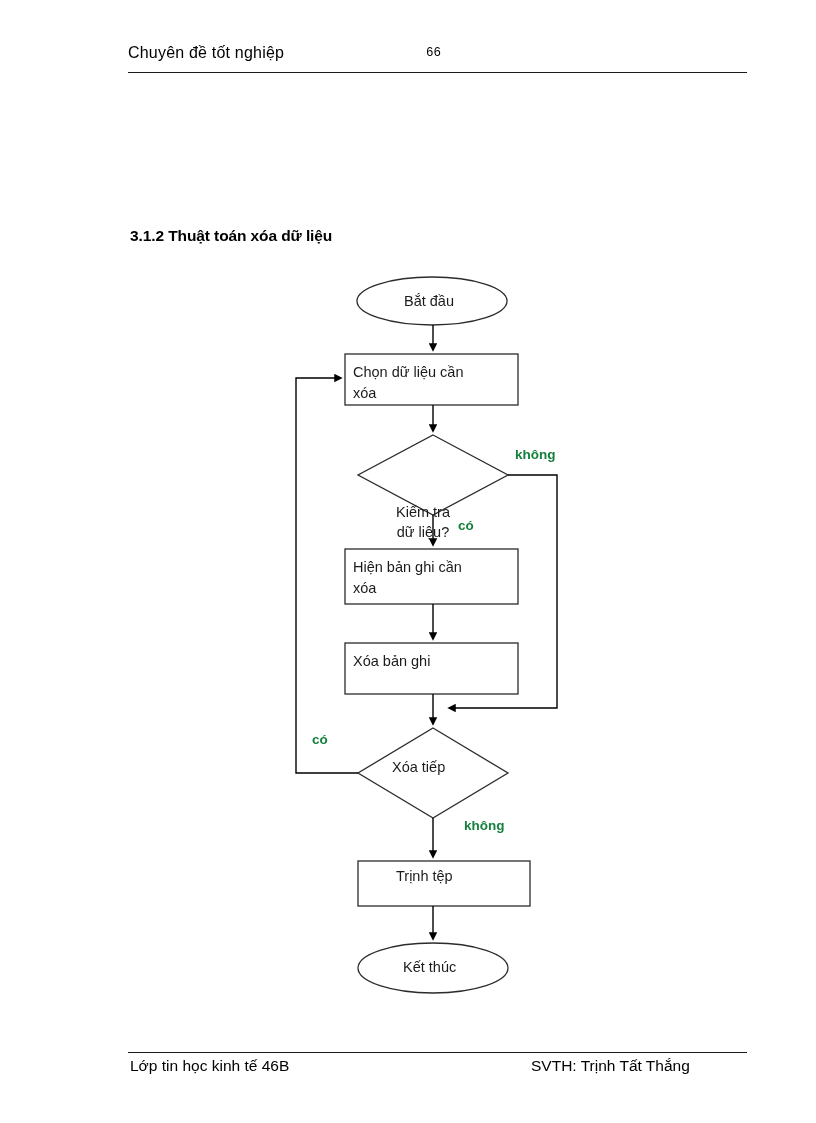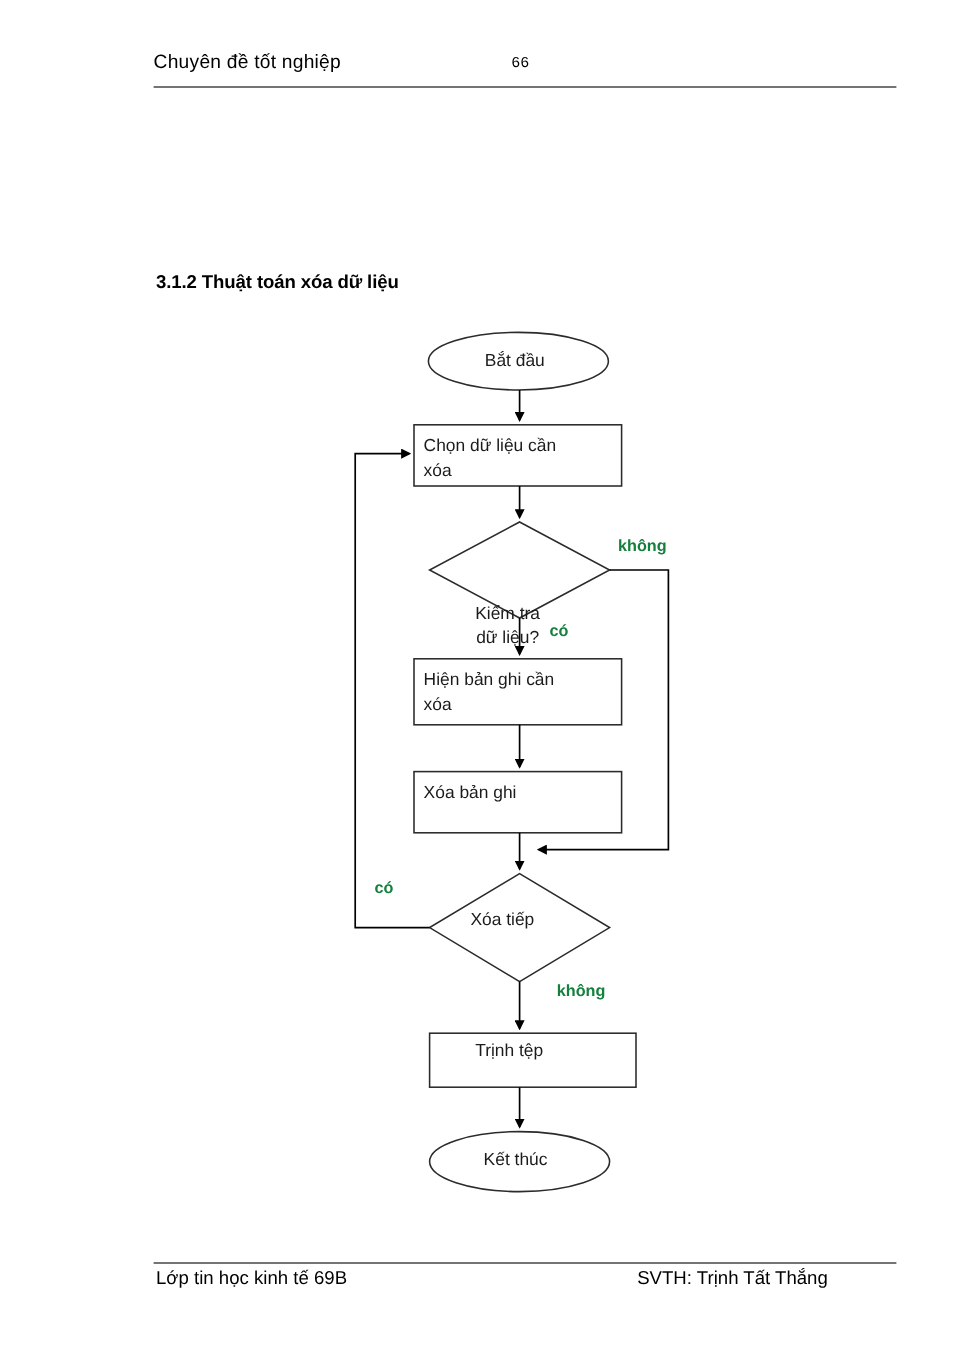--- a/index.html
+++ b/index.html
@@ -211,16 +211,16 @@
   <div class="shape-text t-cont">Xóa tiếp</div>
   <div class="shape-text t-close">Trịnh tệp</div>
   <div class="shape-text t-end">Kết thúc</div>
 
   <div class="edge-label l-khong1">không</div>
   <div class="edge-label l-co1">có</div>
   <div class="edge-label l-co2">có</div>
   <div class="edge-label l-khong2">không</div>
 
   <div class="footer-rule"></div>
-  <div class="footer-left">Lớp tin học kinh tế 69B</div>
+  <div class="footer-left">Lớp tin học kinh tế 46B</div>
   <div class="footer-right">SVTH: Trịnh Tất Thắng</div>
 
 </div>
 
 </body></html>

